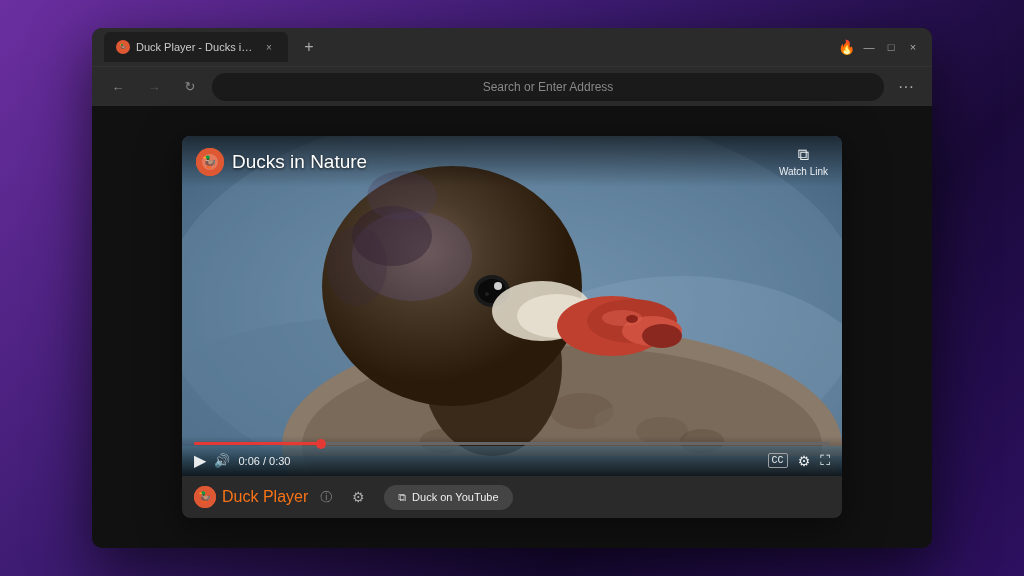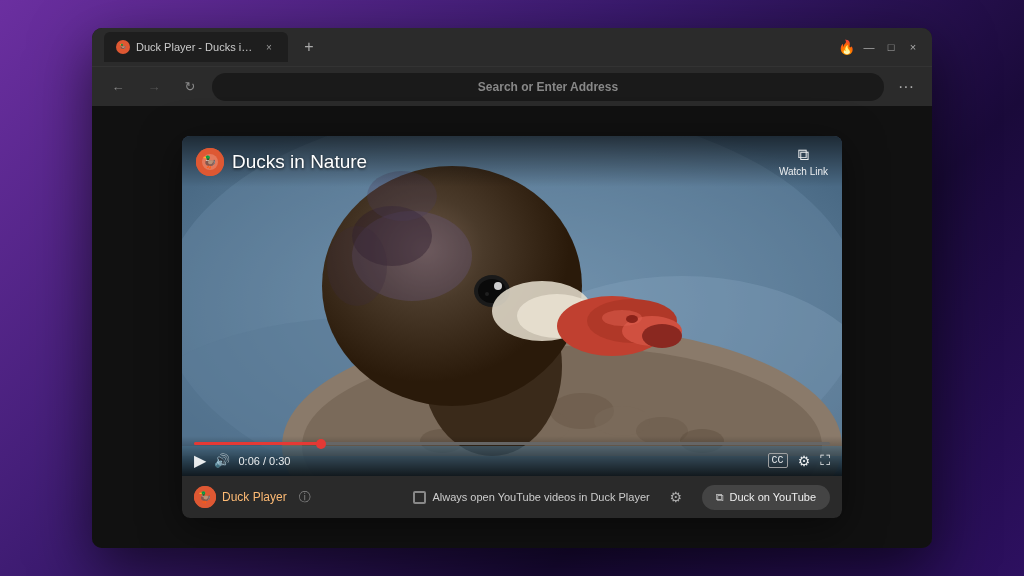--- a/index.html
+++ b/index.html
@@ -150,21 +150,20 @@
       display: flex;
       align-items: center;
       padding: 0 14px;
     }
 
     .address-text {
       font-size: 12px;
       color: #888;
       text-align: center;
       width: 100%;
-      font-weight: bold;
     }
 
     .menu-btn {
       width: 28px;
       height: 28px;
       border-radius: 50%;
       display: flex;
       align-items: center;
       justify-content: center;
       cursor: pointer;
@@ -354,22 +353,22 @@
       border-radius: 50%;
       display: flex;
       align-items: center;
       justify-content: center;
       font-size: 10px;
       color: white;
       font-weight: bold;
     }
 
     .duck-player-label {
-      color: #fdba74;
-      font-size: 12px;
+      color: #f97316;
+      font-size: 16px;
       font-weight: 500;
     }
 
     .info-icon {
       color: #888;
       font-size: 12px;
       cursor: pointer;
     }
 
     .always-open-section {
@@ -577,24 +576,20 @@
           <div class="logo-circle">
             <svg width="22" height="22" viewBox="0 0 22 22">
               <circle cx="11" cy="11" r="11" fill="#de5833"></circle>
               <text x="11" y="15" text-anchor="middle" font-size="11" fill="white">🦆</text>
             </svg>
           </div>
           <span class="duck-player-label">Duck Player</span>
         </div>
         <span class="info-icon">ⓘ</span>
 
-        <div class="always-open-section">
-          <div class="checkbox"></div>
-          <span class="always-open-label">Always open YouTube videos in Duck Player</span>
-        </div>
 
         <div class="settings-btn">⚙</div>
 
         <button class="watch-youtube-btn">
           <span class="ext-icon">⧉</span>
           <span>Duck on YouTube</span>
         </button>
       </div>
     </div>
   </div>

